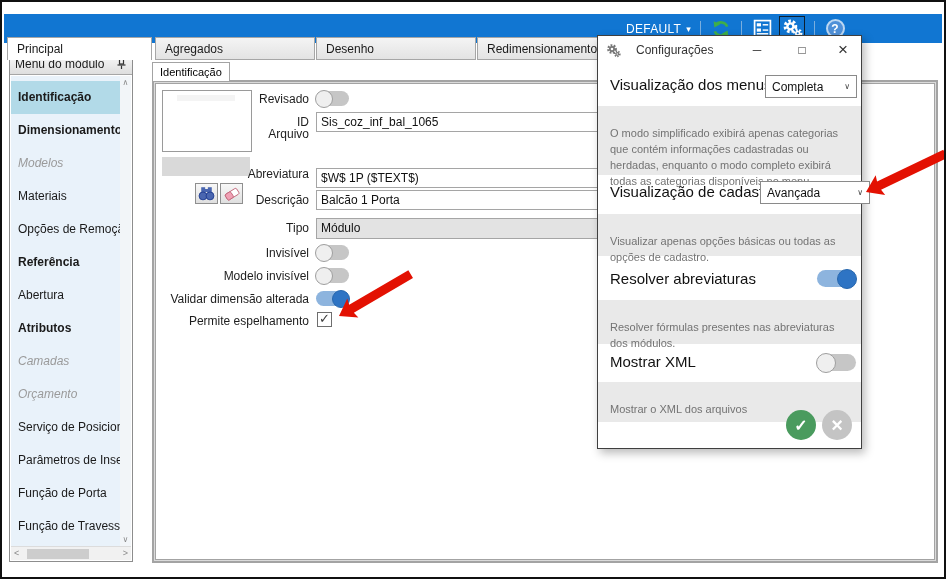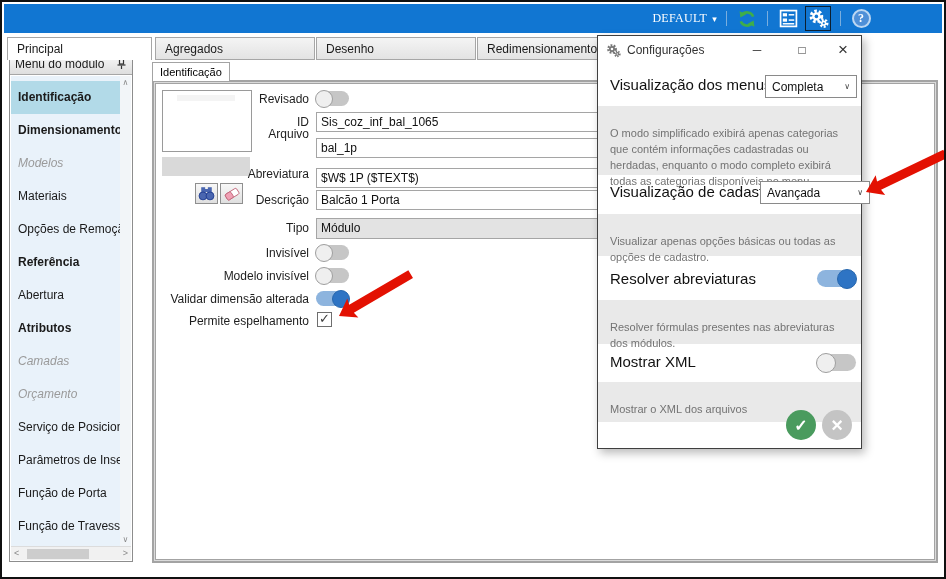--- a/index.html
+++ b/index.html
@@ -1,21 +1,21 @@
 <!DOCTYPE html>
 <html><head>
 <meta charset="utf-8">
 <style>
   * { margin:0; padding:0; box-sizing:border-box; }
   body { font-family:"Liberation Sans", sans-serif; background:#fff; }
   .app { position:relative; width:946px; height:579px; background:#fff; border:2px solid #101010; overflow:hidden; }
 
   
-  .topbar { position:absolute; left:2px; right:2px; top:2px; height:29px; background:#1176d2;
-            display:flex; align-items:center; justify-content:flex-end; padding-right:70px;font-family:Liberation Serif, serif; }
+  .topbar { position:absolute; left:2px; right:2px; top:12px; height:29px; background:#1176d2;
+            display:flex; align-items:center; justify-content:flex-end; padding-right:96px; }
   .profile-btn { color:#fff; font-size:12px; letter-spacing:.3px; display:flex; align-items:center; gap:5px; cursor:pointer; }
   .profile-btn .caret { font-size:9px; }
   .tb-sep { width:1px; height:15px; background:#79aede; margin:0 9px; }
   .tb-icon { width:22px; height:22px; display:flex; align-items:center; justify-content:center; }
   .gear-btn { border:1px solid #0c1f30; width:26px; height:25px; display:flex; align-items:center; justify-content:center; margin-left:6px; }
   .help-circle { width:19px; height:19px; border-radius:50%; background:#4f90d8; border:2px solid #bcd7f2;
                  color:#fff; font-size:12px; font-weight:bold; display:flex; align-items:center; justify-content:center; }
 
   
   .tab { position:absolute; top:35px; height:23px; font-size:12px; line-height:22px; padding-left:9px; color:#1a1a1a; }
@@ -64,21 +64,21 @@
   .toggle.on::after { left:auto; right:-1px; background:#2e74c4; border-color:#2767ae; }
   .toggle.lg { width:39px; height:17px; border-radius:9px; }
   .toggle.lg::after { width:18px; height:18px; }
   .checkbox { position:absolute; width:15px; height:15px; border:1px solid #6e6e6e; background:#fff; cursor:pointer; }
   .checkbox.on::after { content:"✓"; position:absolute; left:1px; top:-2px; font-size:13px; color:#3c3c3c; }
 
   
   .dialog { position:absolute; left:595px; top:33px; width:265px; height:414px; background:#fff; border:1px solid #3f3f3f;
             box-shadow:3px 4px 9px rgba(0,0,0,.28); z-index:40; }
   .dlg-title { position:absolute; left:0; top:0; right:0; height:28px; display:flex; align-items:center; padding:0 8px; }
-  .dlg-title .t { font-size:12px; color:#333; margin-left:6px; }
+  .dlg-title .t { font-size:12px; color:#333; margin-left:15px; }
   .dlg-winbtn { position:absolute; top:3px; width:22px; height:22px; display:flex; align-items:center; justify-content:center;
                 color:#333; cursor:pointer; }
   .dlg-label { position:absolute; left:12px; font-size:15px; color:#111; }
   .dd { position:absolute; height:23px; border:1px solid #8a8a8a; background:#fff; font-size:12px; color:#111;
         display:flex; align-items:center; justify-content:space-between; padding:0 6px; cursor:pointer; }
   .dd .chev { font-size:8px; color:#444; }
   .dlg-desc { position:absolute; left:0; right:0; background:#e9e9e9; color:#737373; font-size:11px; line-height:1.45;
               padding:20px 12px; }
   .btn-circle { position:absolute; width:30px; height:30px; border-radius:50%; color:#fff; display:flex; align-items:center;
                 justify-content:center; cursor:pointer; }
@@ -198,21 +198,20 @@
       </svg>
     </div>
 
     <div class="f-label" style="top:8px;">Revisado</div>
     <span class="toggle" style="left:160px; top:7px;"></span>
 
     <div class="f-label" style="top:31px;">ID</div>
     <div class="f-input" style="top:28px;">Sis_coz_inf_bal_1065</div>
 
     <div class="f-label" style="top:43px;">Arquivo</div>
-    <div class="f-input" style="top:54px;">bal_1p</div>
 
     <div class="f-label" style="top:83px;">Abreviatura</div>
     <div class="f-input" style="top:84px;">$W$ 1P ($TEXT$)</div>
 
     <div class="f-label" style="top:109px;">Descrição</div>
     <div class="f-input" style="top:106px;">Balcão 1 Porta</div>
 
     <div class="f-label" style="top:137px;">Tipo</div>
     <div class="f-combo" style="top:134px;">Módulo</div>
 

